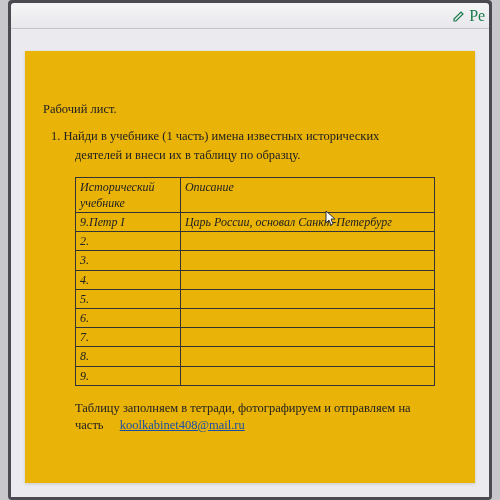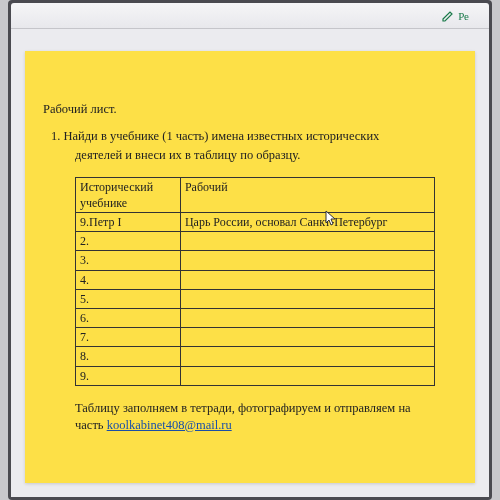--- a/index.html
+++ b/index.html
@@ -25,38 +25,38 @@
       border-radius: 4px;
       padding: 3px;
     }
     .toolbar {
       height: 26px;
       background: linear-gradient(#f5f5f7, #e8e8ec);
       border-radius: 3px 3px 0 0;
       display: flex;
       justify-content: flex-end;
       align-items: center;
-      padding-right: 20px;
-      font-size: 11px;
+      padding-right: 4px;
+      font-size: 16px;
       color: #1a7a4a;
       border-bottom: 1px solid #c5c5ca;
     }
     .toolbar-icon {
       width: 12px;
       height: 14px;
       margin-right: 4px;
       display: inline-block;
     }
     .page-wrap {
       background: #ebebef;
       padding: 22px 14px 14px 14px;
       height: calc(100% - 26px);
     }
     .page {
-      background: #fde047;
+      background: #eab308;
       width: 100%;
       height: 100%;
       padding: 50px 18px 14px 18px;
       box-shadow: 0 1px 3px rgba(0,0,0,0.15);
       font-size: 12.5px;
       color: #222;
       line-height: 1.35;
     }
     .doc-title {
       margin-bottom: 10px;
@@ -76,38 +76,40 @@
       margin-left: 32px;
       width: 360px;
     }
     table.worksheet td, table.worksheet th {
       border: 1px solid #333;
       padding: 1px 4px;
       font-size: 12px;
       text-align: left;
       vertical-align: top;
       font-weight: normal;
+      font-style: italic;
     }
     table.worksheet th {
       font-weight: normal;
     }
     .col-figure {
       width: 105px;
     }
     .col-desc {
       width: 255px;
     }
     .footer-note {
       margin-top: 14px;
       margin-left: 32px;
       font-size: 12.5px;
     }
     .email-link {
       color: #1a4fa8;
       text-decoration: underline;
+      margin-left: 13px;
     }
     .cursor {
       position: absolute;
       top: 210px;
       left: 325px;
       width: 12px;
       height: 18px;
       pointer-events: none;
     }
   </style>
@@ -134,21 +136,21 @@
       </div>
       <div class="task-line2">деятелей и внеси их в таблицу по образцу.</div>
 
       <table class="worksheet">
         <tbody>
             <tr>
           <th class="col-figure">
             <span>Исторический</span><br>
             <span>учебнике</span>
           </th>
-          <th class="col-desc">Рабочий</th>
+          <th class="col-desc">Описание</th>
         </tr>
         </tbody>
           <tbody id="table-body">
             <tr>
               <td class="col-figure">9.Петр I</td>
               <td class="col-desc">Царь России, основал Санкт-Петербург</td>
             </tr>
             <tr>
               <td class="col-figure">2.</td>
               <td class="col-desc"></td>

